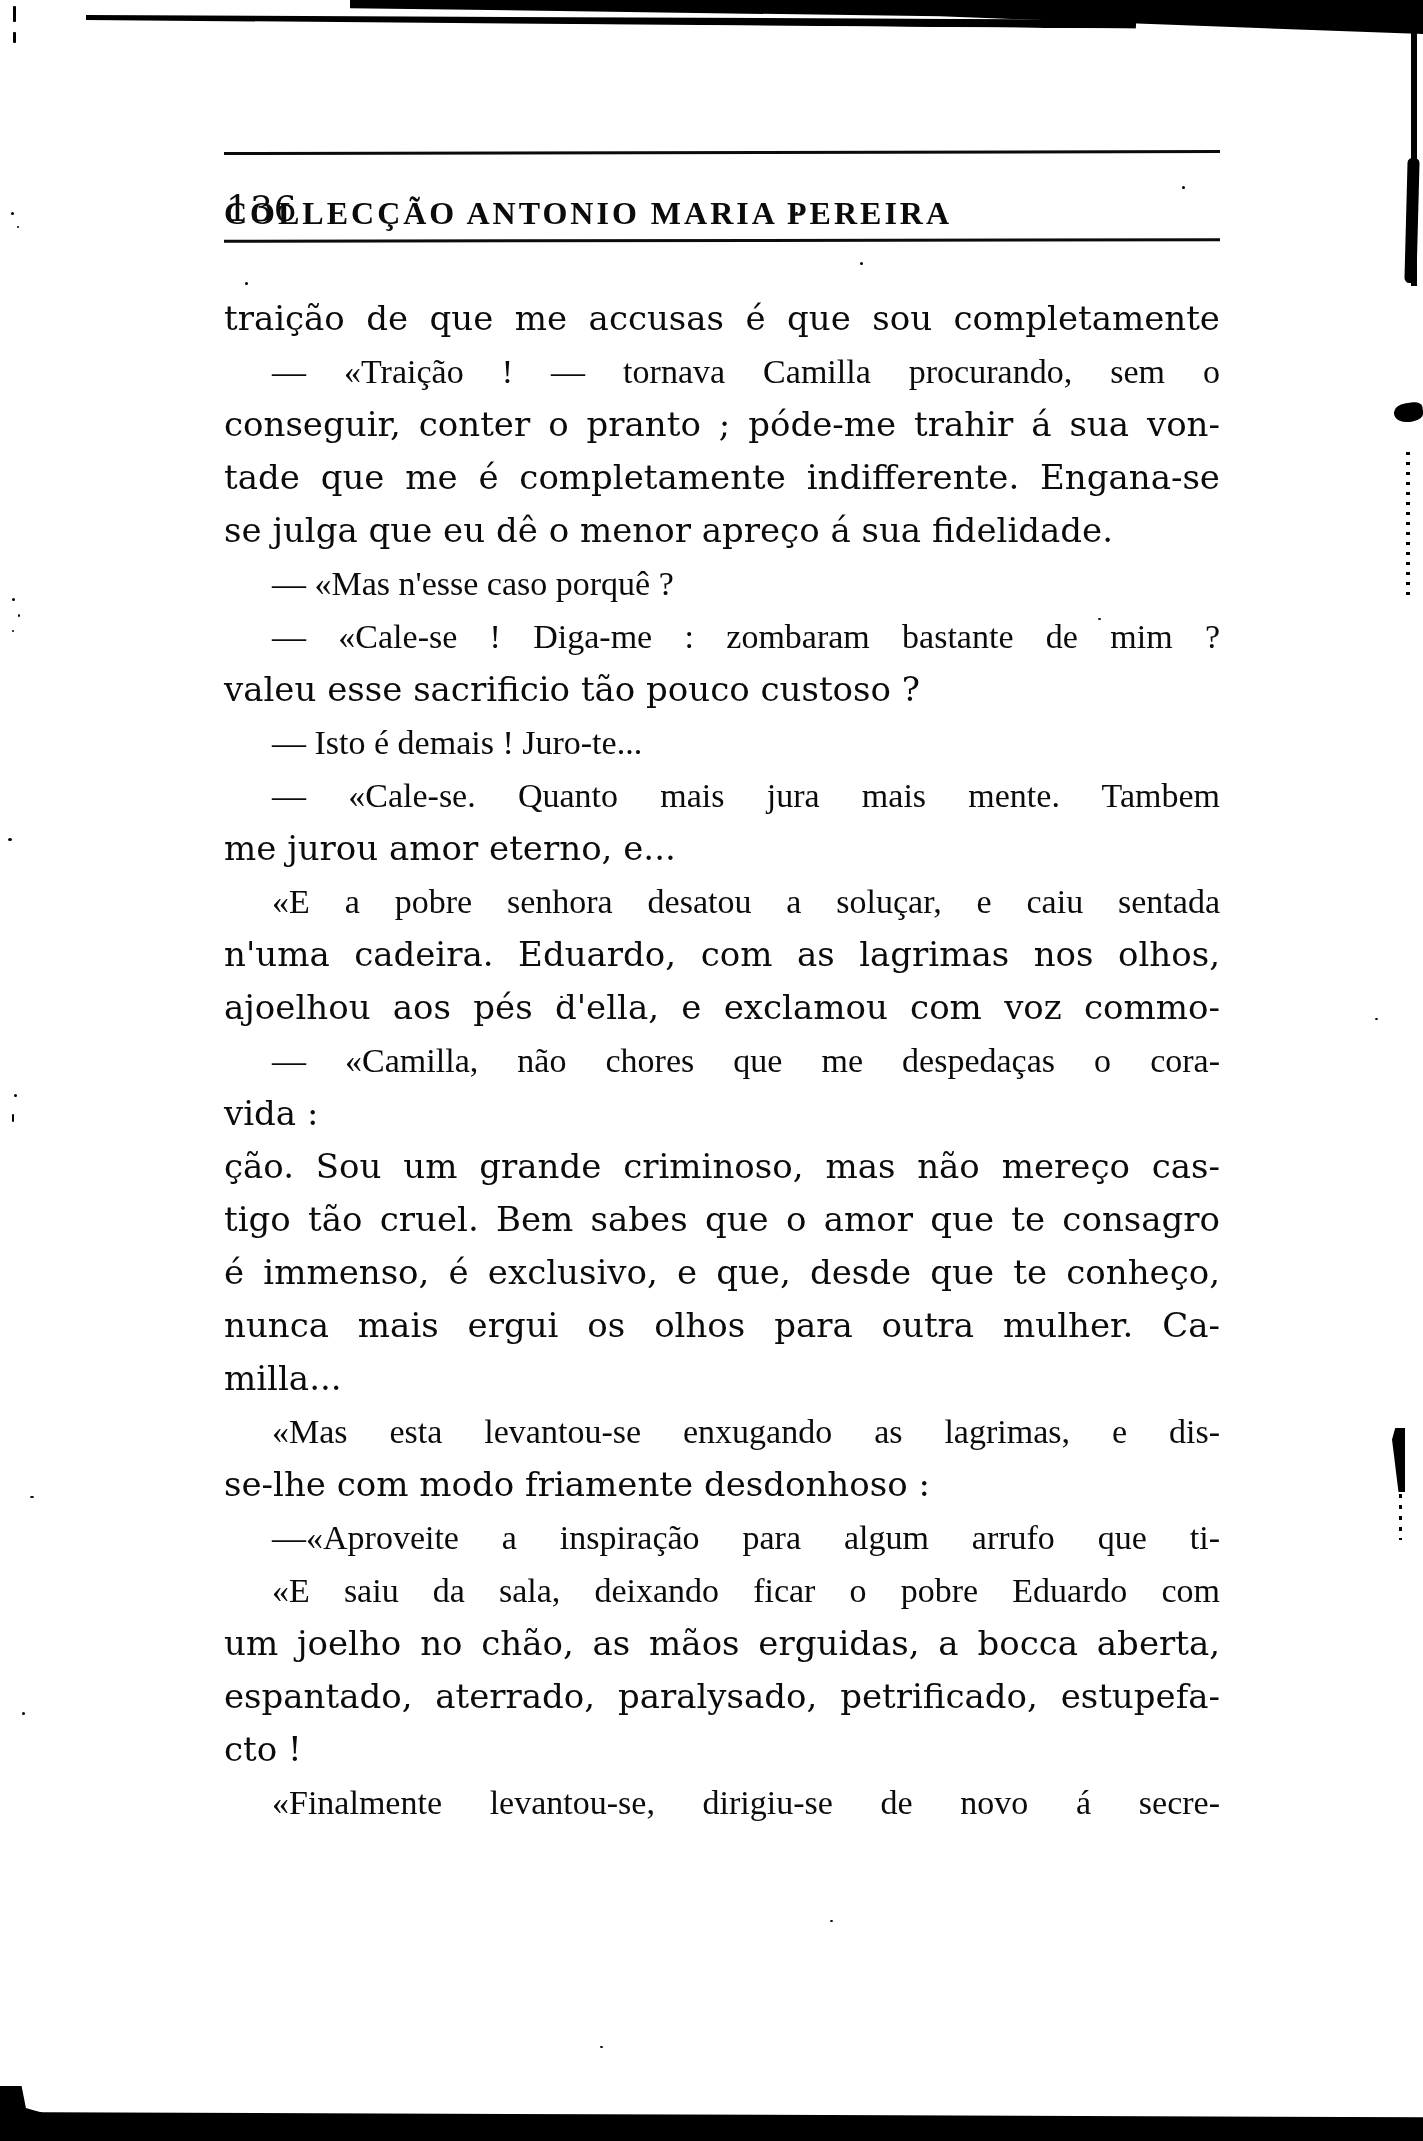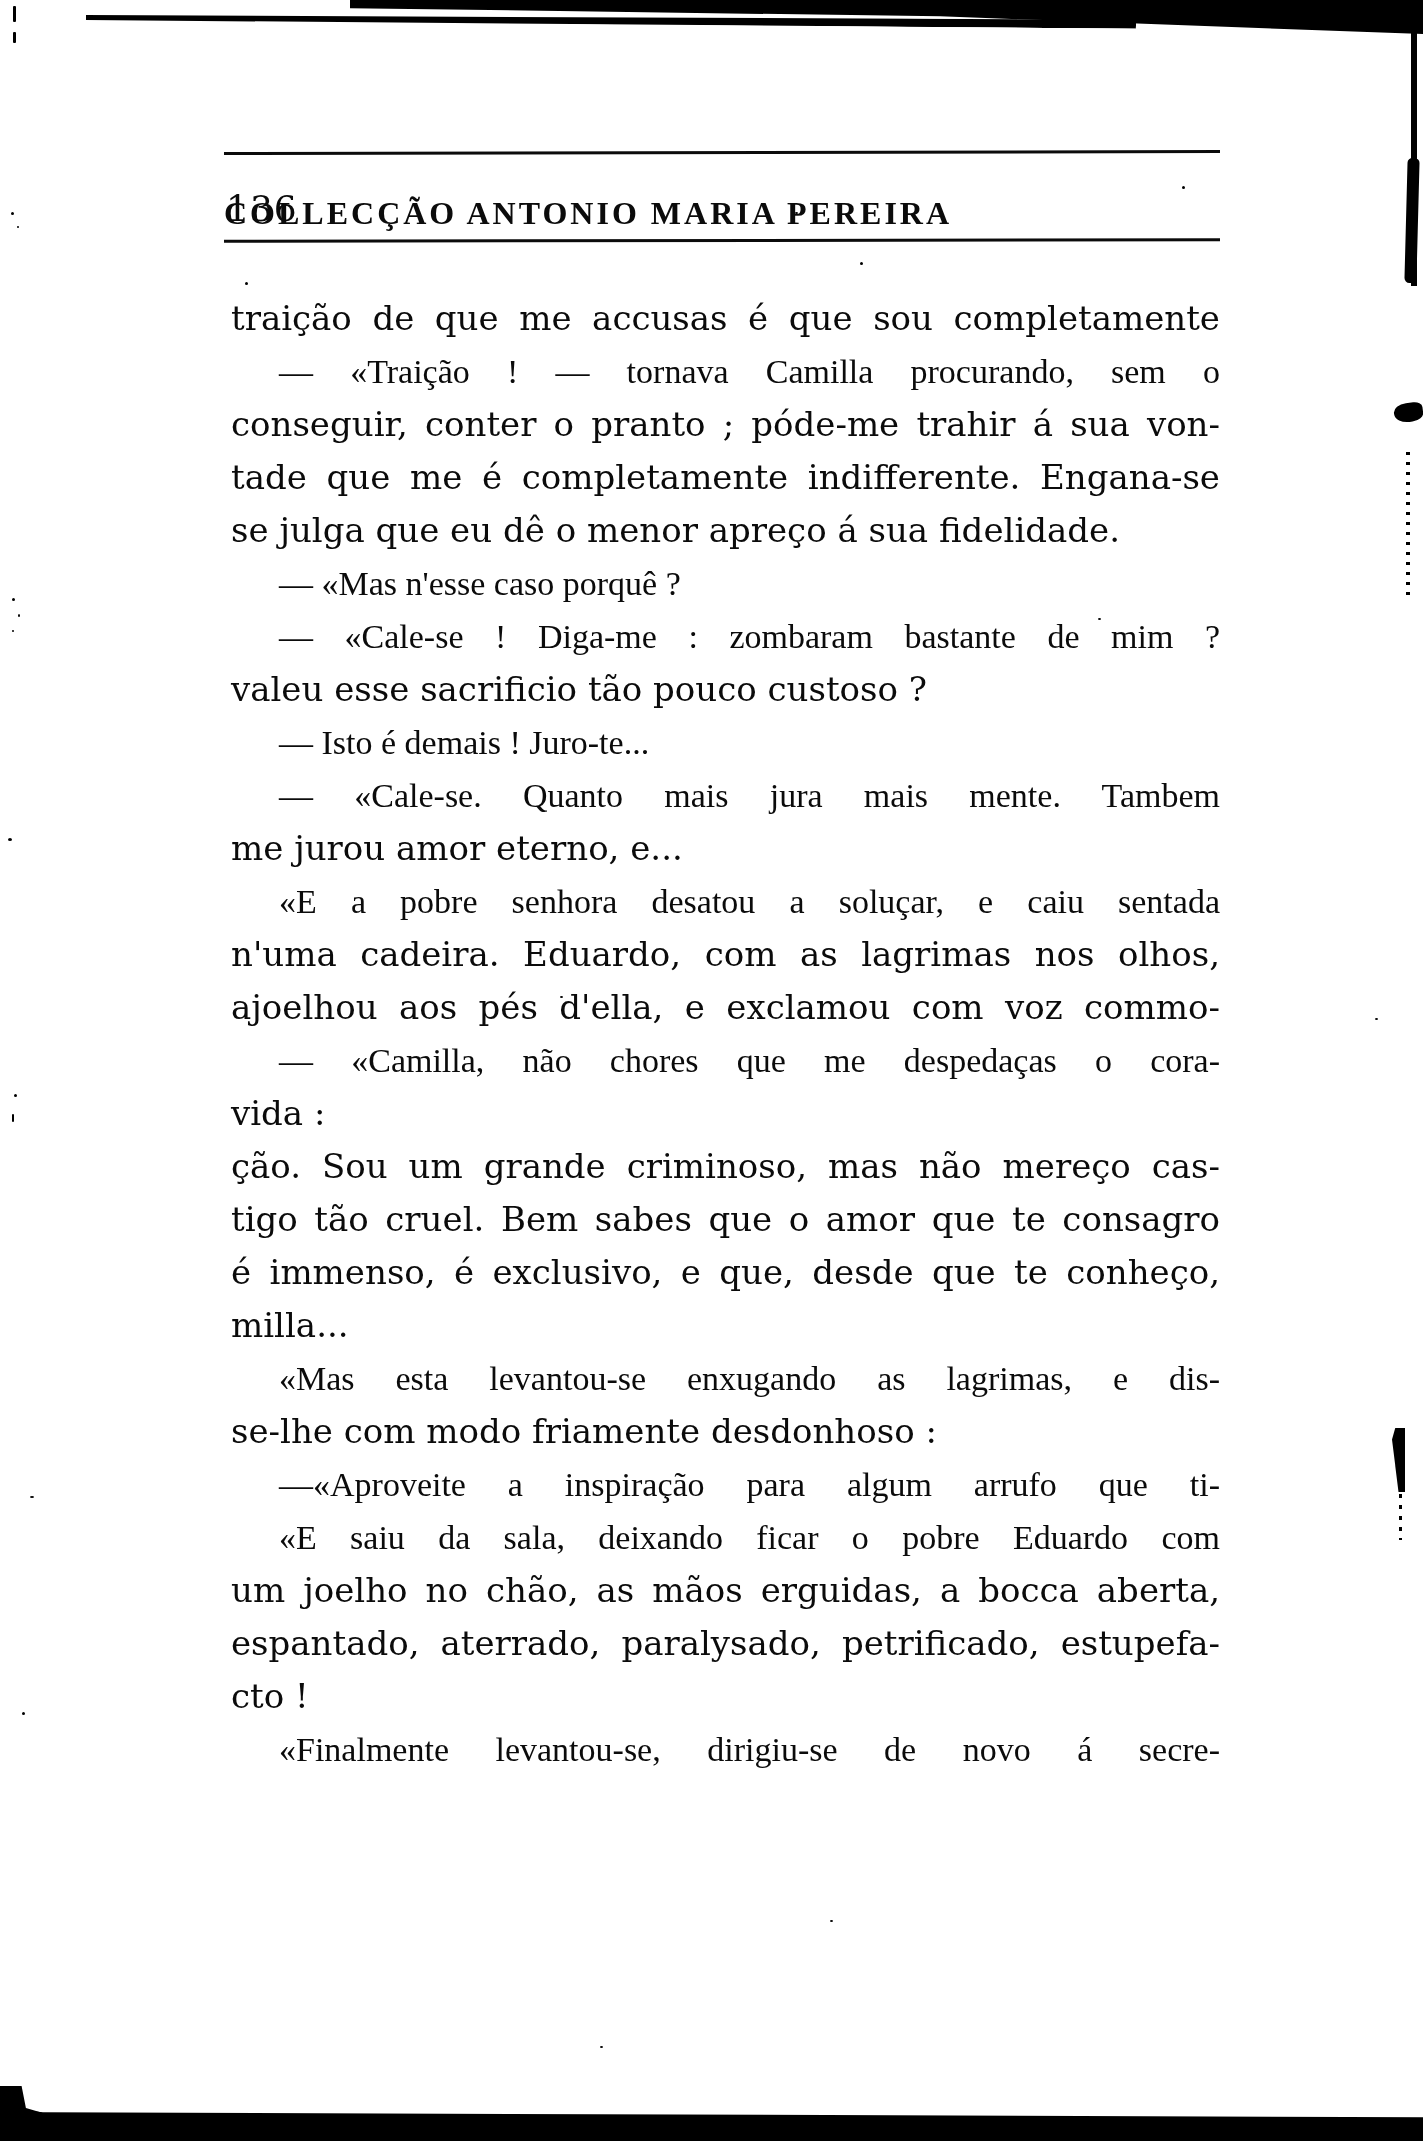--- a/index.html
+++ b/index.html
@@ -58,21 +58,20 @@
     width: 996px;
     font-size: 34px;
   }
   .line {
     line-height: 53px;
     height: 53px;
     overflow: visible;
     white-space: normal;
     text-align: justify;
     text-align-last: left;
-    margin-left: 7px;
   }
   .line.fill { text-align-last: justify; }
   .line.indent { text-indent: 48px; font-family: Liberation Serif, serif; }
 
   
   .art { position: absolute; background: #000; }
   .art-top-wedge {
     left: 350px; top: 0; width: 1073px; height: 34px;
     clip-path: polygon(0 0, 100% 0, 100% 100%, 55% 48%, 0 24%);
   }
@@ -128,20 +127,21 @@
       <div class="line fill indent">— «Cale-se. Quanto mais jura mais mente. Tambem</div>
       <div class="line">me jurou amor eterno, e...</div>
       <div class="line fill indent">«E a pobre senhora desatou a soluçar, e caiu sentada</div>
       <div class="line fill">n'uma cadeira. Eduardo, com as lagrimas nos olhos,</div>
       <div class="line fill">ajoelhou aos pés d'ella, e exclamou com voz commo-</div>
       <div class="line fill indent">— «Camilla, não chores que me despedaças o cora-</div>
       <div class="line">vida :</div>
       <div class="line fill">ção. Sou um grande criminoso, mas não mereço cas-</div>
       <div class="line fill">tigo tão cruel. Bem sabes que o amor que te consagro</div>
       <div class="line fill">é immenso, é exclusivo, e que, desde que te conheço,</div>
+      <div class="line fill">nunca mais ergui os olhos para outra mulher. Ca-</div>
       <div class="line">milla...</div>
       <div class="line fill indent">«Mas esta levantou-se enxugando as lagrimas, e dis-</div>
       <div class="line">se-lhe com modo friamente desdonhoso :</div>
       <div class="line fill indent">—«Aproveite a inspiração para algum arrufo que ti-</div>
       <div class="line fill indent">«E saiu da sala, deixando ficar o pobre Eduardo com</div>
       <div class="line fill">um joelho no chão, as mãos erguidas, a bocca aberta,</div>
       <div class="line fill">espantado, aterrado, paralysado, petrificado, estupefa-</div>
       <div class="line">cto !</div>
       <div class="line fill indent">«Finalmente levantou-se, dirigiu-se de novo á secre-</div>
     </div>

